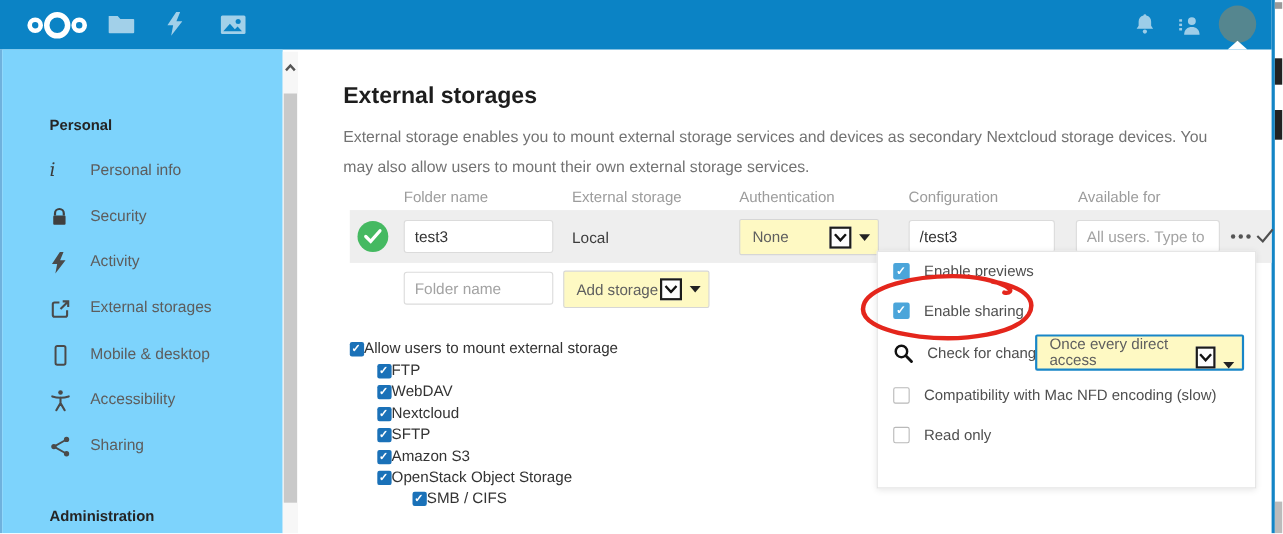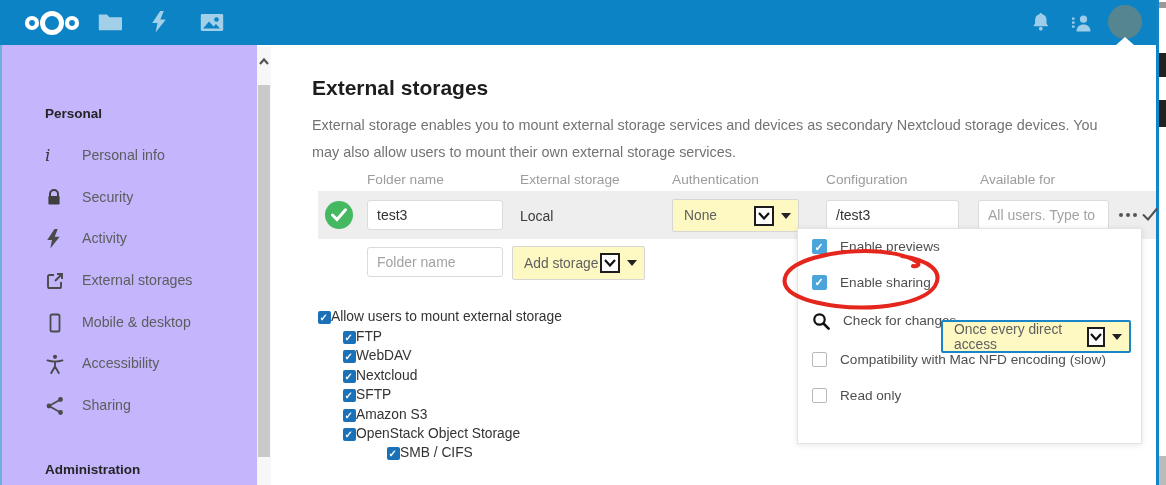--- a/index.html
+++ b/index.html
@@ -8,21 +8,21 @@
   
   .topbar{position:absolute;left:0;top:0;width:1156px;height:45px;background:#0b83c5;}
   .topbar .logo{position:absolute;left:22px;top:8px;}
   .appicon{position:absolute;top:12px;cursor:pointer;}
   .righticon{position:absolute;top:12px;cursor:pointer;}
   .avatar{position:absolute;left:1108px;top:5px;width:34px;height:34px;border-radius:50%;background:#55868f;}
   .caret{position:absolute;left:1116px;top:37px;width:0;height:0;
          border-left:9px solid transparent;border-right:9px solid transparent;border-bottom:8px solid #fff;}
   
   .left-border{position:absolute;left:0;top:45px;width:2px;height:440px;background:#6fb1dd;}
-  .sidebar{position:absolute;left:2px;top:45px;width:255px;height:440px;background:#c4b5fd;}
+  .sidebar{position:absolute;left:2px;top:45px;width:255px;height:440px;background:#7dd3fc;}
   .side-head{position:absolute;left:43px;font-size:13.5px;font-weight:bold;color:#252525;}
   .side-item{position:absolute;left:0;width:255px;height:20px;cursor:pointer;}
   .side-item .sicon{position:absolute;left:43px;top:1px;width:20px;height:20px;}
   .side-item .slabel{position:absolute;left:80px;top:2px;font-size:14.2px;color:#5d5d5d;}
   .info-i{font-family:"DejaVu Serif",serif;font-style:italic;font-size:17px;color:#3a3a3a;line-height:18px;}
   
   .side-scroll{position:absolute;left:257px;top:47px;width:14px;height:438px;background:#f7f7f7;}
   .side-scroll .up{position:absolute;left:0;top:6px;width:14px;height:18px;}
   .side-scroll .thumb{position:absolute;left:1px;top:38px;width:12px;height:372px;background:#c9c9c9;}
   
@@ -276,21 +276,21 @@
     <span class="lbl">SFTP</span>
   </div>
   <div class="chk-row" style="left:343px;top:406px;">
     <span class="cb"></span>
     <span class="lbl">Amazon S3</span>
   </div>
   <div class="chk-row" style="left:343px;top:425px;">
     <span class="cb"></span>
     <span class="lbl">OpenStack Object Storage</span>
   </div>
-  <div class="chk-row" style="left:355px;top:444px;padding-left:32px;">
+  <div class="chk-row" style="left:343px;top:444px;padding-left:32px;">
     <span class="cb"></span>
     <span class="lbl">SMB / CIFS</span>
   </div>
 
   <div class="menu">
     <div class="mrow" style="top:0;height:35px;">
       <span class="mcb"></span>
       <span class="mlabel">Enable previews</span>
     </div>
     <div class="mrow" style="top:35px;height:36px;">
@@ -298,21 +298,21 @@
       <span class="mlabel">Enable sharing</span>
     </div>
     <div class="mrow" style="top:71px;height:41px;">
       <span class="micon">
         <svg width="18" height="18" viewBox="0 0 18 18">
           <circle cx="7.5" cy="7.5" r="5.2" fill="none" stroke="#111" stroke-width="2.2"></circle>
           <path d="M11.5 11.5 L16.6 16.6" stroke="#111" stroke-width="2.6" stroke-linecap="round"></path>
         </svg>
       </span>
       <span class="mlabel">Check for changes</span>
-      <div class="sel blue" style="left:143px;top:20px;width:190px;height:33px;">
+      <div class="sel blue" style="left:143px;top:4px;width:190px;height:33px;align-items:flex-end;">
         <span>Once every direct access</span>
         <span class="chevbox">
           <svg width="12" height="8" viewBox="0 0 12 8">
               <path d="M1 1 L6 6.5 L11 1" fill="none" stroke="#111" stroke-width="2.2"></path>
             </svg>
         </span>
         <span class="tri"></span>
       </div>
     </div>
     <div class="mrow" style="top:112px;height:36px;">

